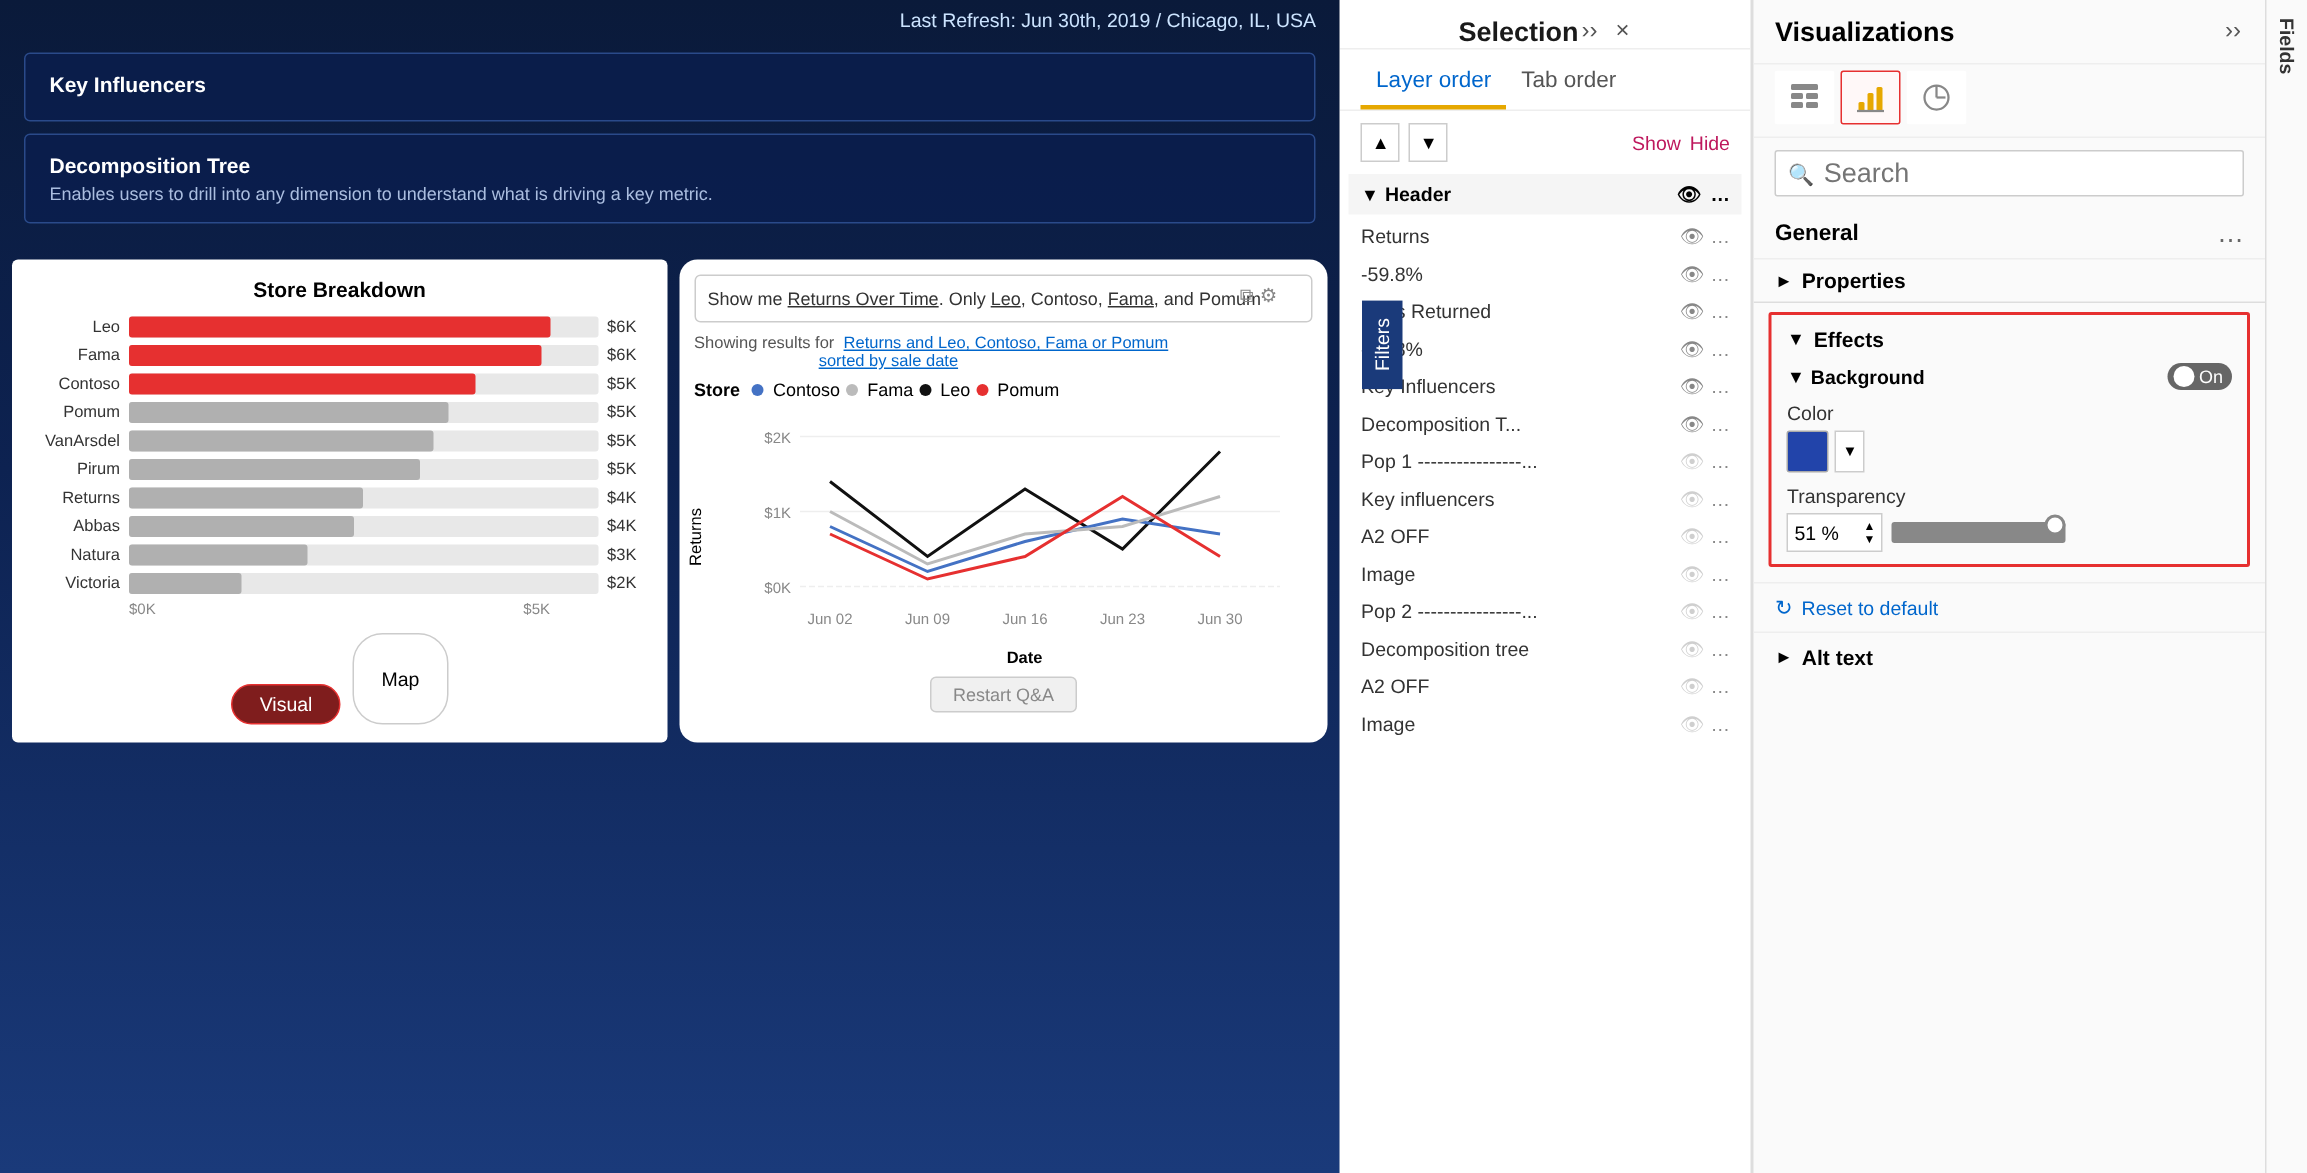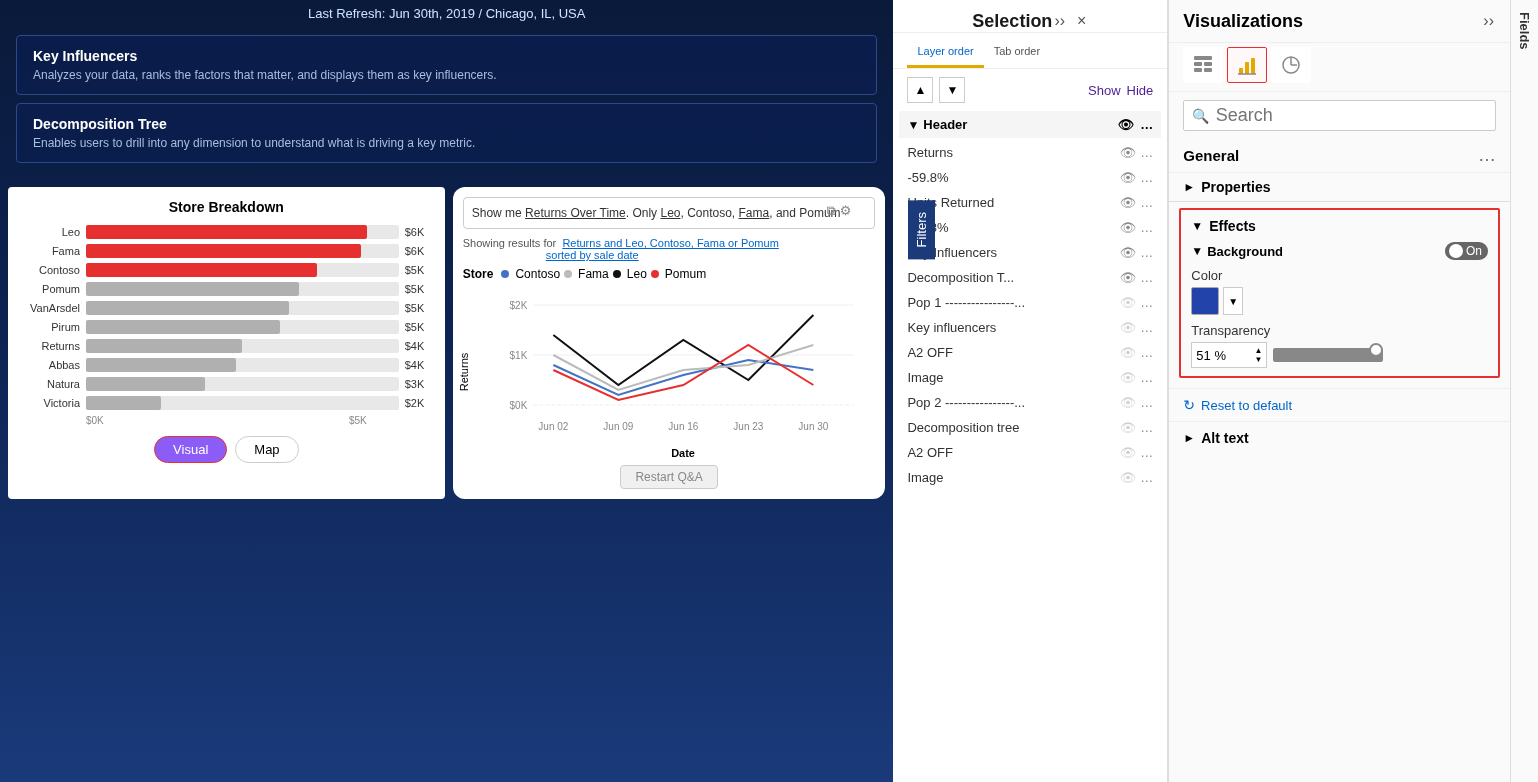--- a/index.html
+++ b/index.html
@@ -1,38 +1,38 @@
 <!DOCTYPE html>
 <html><head>
   <meta charset="utf-8">
   <style>
     * { box-sizing: border-box; margin: 0; padding: 0; }
     body { font-family: 'Segoe UI', Arial, sans-serif; background: #f3f3f3; display: flex; width: 1538px; height: 782px; overflow: hidden; font-size: 13px; }
 
     
     .left-panel { width: 910px; height: 782px; background: linear-gradient(180deg, #0a1a3a 0%, #0d2251 40%, #1a3a7a 100%); position: relative; overflow: hidden; }
-    .refresh-bar { color: #cce4ff; font-size: 13px; text-align: center; padding: 6px 16px; }
+    .refresh-bar { color: #cce4ff; font-size: 13px; text-align: right; padding: 6px 16px; }
     .visual-cards { padding: 8px 16px; }
     .visual-card { background: rgba(10,30,80,0.7); border: 1px solid #2a4a8a; border-radius: 4px; padding: 12px 16px; margin-bottom: 8px; }
     .visual-card-title { color: #fff; font-weight: 700; font-size: 14px; margin-bottom: 4px; }
     .visual-card-desc { color: #aabddf; font-size: 12px; }
     .chart-area { display: flex; gap: 8px; padding: 0 8px; margin-top: 8px; }
     .chart-card { background: #fff; border-radius: 4px; flex: 1; padding: 12px; position: relative; }
     .chart-title { font-weight: 700; font-size: 14px; text-align: center; margin-bottom: 10px; }
     .bar-chart { width: 100%; }
     .bar-row { display: flex; align-items: center; margin-bottom: 5px; font-size: 11px; }
     .bar-label { width: 60px; text-align: right; margin-right: 6px; color: #333; font-size: 11px; }
     .bar-container { flex: 1; height: 14px; background: #e8e8e8; border-radius: 2px; position: relative; }
     .bar-fill { height: 100%; background: #e63030; border-radius: 2px; }
     .bar-fill.gray { background: #b0b0b0; }
     .bar-value { margin-left: 6px; color: #333; font-size: 11px; width: 28px; }
     .chart-xaxis { display: flex; justify-content: space-between; margin-top: 4px; font-size: 10px; color: #888; padding: 0 66px; }
     .tab-bar { display: flex; gap: 8px; justify-content: center; margin-top: 10px; }
     .tab-btn { padding: 5px 18px; border-radius: 20px; border: 1px solid #ccc; background: #fff; font-size: 13px; cursor: pointer; }
-    .tab-btn.active { background: #8b5cf6; color: #fff; border-color: #e63030; }
+    .tab-btn.active { background: #7f1d1d; color: #fff; border-color: #e63030; margin-top: 34px; }
 
     
     .qa-card { background: #fff; border-radius: 12px; flex: 1; padding: 10px; }
     .qa-input-box { border: 1px solid #ccc; border-radius: 4px; padding: 8px; font-size: 12px; color: #333; margin-bottom: 8px; }
     .qa-input-box span.underline { text-decoration: underline; }
     .qa-showing { font-size: 11px; color: #555; margin-bottom: 6px; }
     .qa-showing a { color: #0066cc; text-decoration: underline; font-size: 11px; }
     .legend-dot { display: inline-block; width: 8px; height: 8px; border-radius: 50%; margin-right: 2px; }
     .line-chart-area { position: relative; height: 160px; }
     .line-chart-area svg { width: 100%; height: 100%; }
@@ -42,25 +42,25 @@
     .restart-btn { display: flex; justify-content: center; margin-top: 6px; }
     .restart-btn button { background: #f0f0f0; border: 1px solid #ccc; border-radius: 4px; padding: 4px 14px; font-size: 12px; color: #888; cursor: pointer; }
 
     
     .selection-panel { width: 280px; height: 782px; background: #fff; border-right: 1px solid #ddd; display: flex; flex-direction: column; overflow: hidden; }
     .selection-header { display: flex; align-items: center; justify-content: center; padding: 10px 14px 0 14px; border-bottom: 1px solid #eee; }
     .selection-title { font-size: 18px; font-weight: 600; color: #1a1a1a; }
     .selection-header-icons { display: flex; gap: 8px; align-items: center; }
     .icon-btn { background: none; border: none; cursor: pointer; font-size: 16px; color: #555; padding: 2px; }
     .tab-row { display: flex; gap: 0; padding: 0 14px; border-bottom: 1px solid #eee; margin-top: 4px; }
-    .sel-tab { padding: 8px 10px; font-size: 11px; cursor: pointer; color: #555; border-bottom: 3px solid transparent; }
+    .sel-tab { padding: 8px 10px; font-size: 15px; cursor: pointer; color: #555; border-bottom: 3px solid transparent; }
     .sel-tab.active { color: #0066cc; border-bottom: 3px solid #e6a800; }
     .order-controls { display: flex; align-items: center; padding: 8px 14px; gap: 6px; }
     .order-btn { width: 26px; height: 26px; border: 1px solid #ccc; background: #fff; cursor: pointer; display: flex; align-items: center; justify-content: center; font-size: 12px; }
-    .show-hide { display: flex; gap: 6px; margin-left: auto; font-size: 13px; color: #4c1d95; }
+    .show-hide { display: flex; gap: 6px; margin-left: auto; font-size: 13px; color: #be185d; }
     .show-hide span { cursor: pointer; }
     .layers-list { flex: 1; overflow-y: auto; padding: 0 6px; }
     .layer-section-header { display: flex; align-items: center; justify-content: space-between; padding: 6px 8px; background: #f5f5f5; font-weight: 600; font-size: 13px; margin-bottom: 2px; }
     .layer-item { display: flex; align-items: center; padding: 5px 8px; font-size: 13px; color: #333; }
     .layer-name { flex: 1; }
     .layer-icons { display: flex; gap: 4px; color: #888; }
     .eye-icon { font-size: 13px; }
     .collapse-icon { font-size: 12px; }
     .filters-tab { writing-mode: vertical-rl; text-orientation: mixed; transform: rotate(180deg); background: #1a3a7a; color: #fff; font-size: 13px; padding: 12px 6px; position: absolute; left: 908px; top: 200px; cursor: pointer; }
 
@@ -88,21 +88,21 @@
     .bg-label { font-size: 13px; font-weight: 600; display: flex; align-items: center; gap: 4px; }
     .toggle-on { background: #666; border-radius: 12px; padding: 2px 6px 2px 4px; color: #fff; font-size: 12px; display: flex; align-items: center; gap: 3px; }
     .color-row { margin-bottom: 8px; }
     .color-label { font-size: 13px; color: #333; margin-bottom: 4px; }
     .color-picker { display: flex; align-items: center; gap: 4px; }
     .color-swatch { width: 28px; height: 28px; background: #2244aa; border: 1px solid #aaa; border-radius: 2px; }
     .color-dropdown { width: 20px; height: 28px; border: 1px solid #ccc; background: #fff; display: flex; align-items: center; justify-content: center; cursor: pointer; font-size: 10px; }
     .transparency-row { }
     .transparency-label { font-size: 13px; color: #333; margin-bottom: 4px; }
     .transparency-controls { display: flex; align-items: center; gap: 6px; }
-    .percent-input { border: 1px solid #ccc; background: #fff; padding: 3px 4px; font-size: 13px; width: 76px; display: flex; align-items: center; justify-content: space-between; }
+    .percent-input { border: 1px solid #ccc; background: #fff; padding: 3px 4px; font-size: 13px; width: 64px; display: flex; align-items: center; justify-content: space-between; }
     .slider-thumb { width: 14px; height: 14px; background: #fff; border: 2px solid #888; border-radius: 50%; position: absolute; top: -5px; left: 48%; transform: translateX(-50%); }
     .slider-fill { height: 100%; width: 51%; background: #888; border-radius: 2px; }
     .reset-btn { display: flex; align-items: center; gap: 6px; padding: 8px 14px; font-size: 13px; color: #0066cc; cursor: pointer; border-top: 1px solid #eee; margin-top: 4px; }
     .reset-icon { font-size: 14px; }
     .alt-text-section { padding: 8px 14px; border-top: 1px solid #eee; }
     .alt-text-header { display: flex; align-items: center; gap: 6px; font-size: 14px; font-weight: 600; cursor: pointer; }
 
     
     .fields-tab { writing-mode: vertical-rl; text-orientation: mixed; background: #fafafa; color: #333; font-size: 13px; padding: 12px 6px; border-left: 1px solid #ddd; cursor: pointer; display: flex; align-items: center; font-weight: 600; }
 
@@ -117,21 +117,20 @@
 </head>
 <body>
 
 <div class="left-panel">
   <div class="refresh-bar">
     <span>Last Refresh: Jun 30th, 2019 / Chicago, IL, USA</span>
   </div>
   <div class="visual-cards">
     <div class="visual-card">
       <div class="visual-card-title">Key Influencers</div>
-      <div class="visual-card-desc">Analyzes your data, ranks the factors that matter, and displays them as key influencers.</div>
     </div>
     <div class="visual-card">
       <div class="visual-card-title">Decomposition Tree</div>
       <div class="visual-card-desc">Enables users to drill into any dimension to understand what is driving a key metric.</div>
     </div>
   </div>
 
   <div class="chart-area">
 
     <div class="chart-card">

